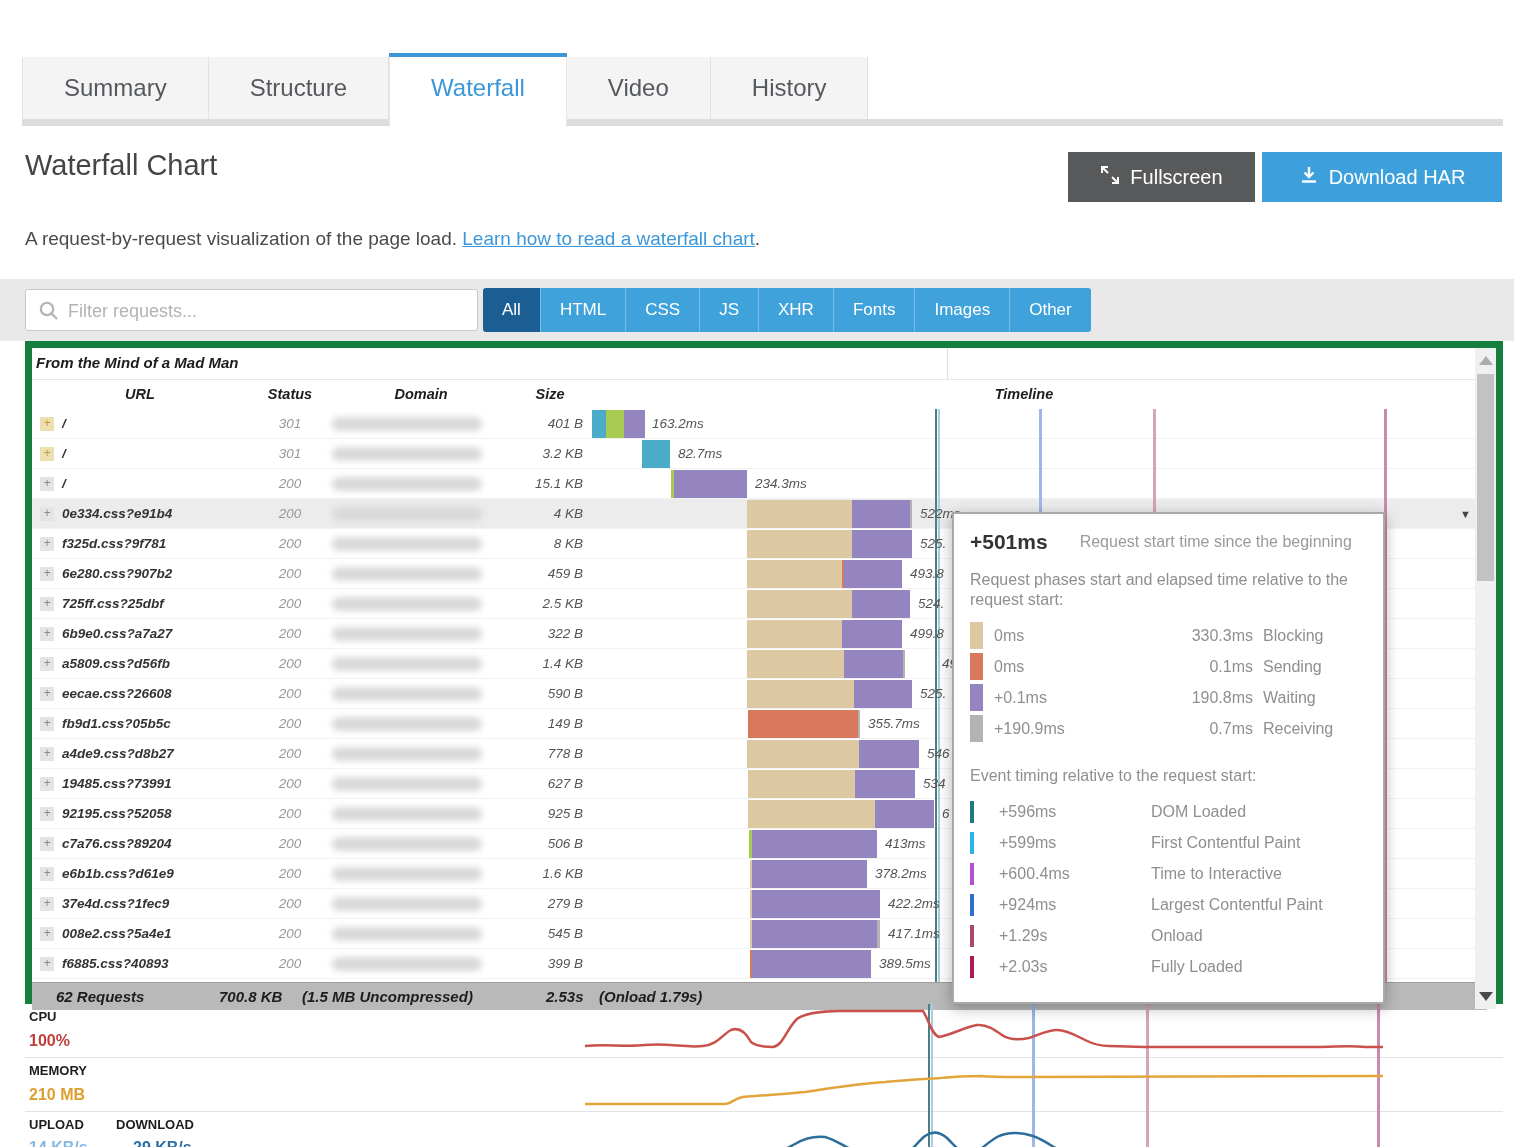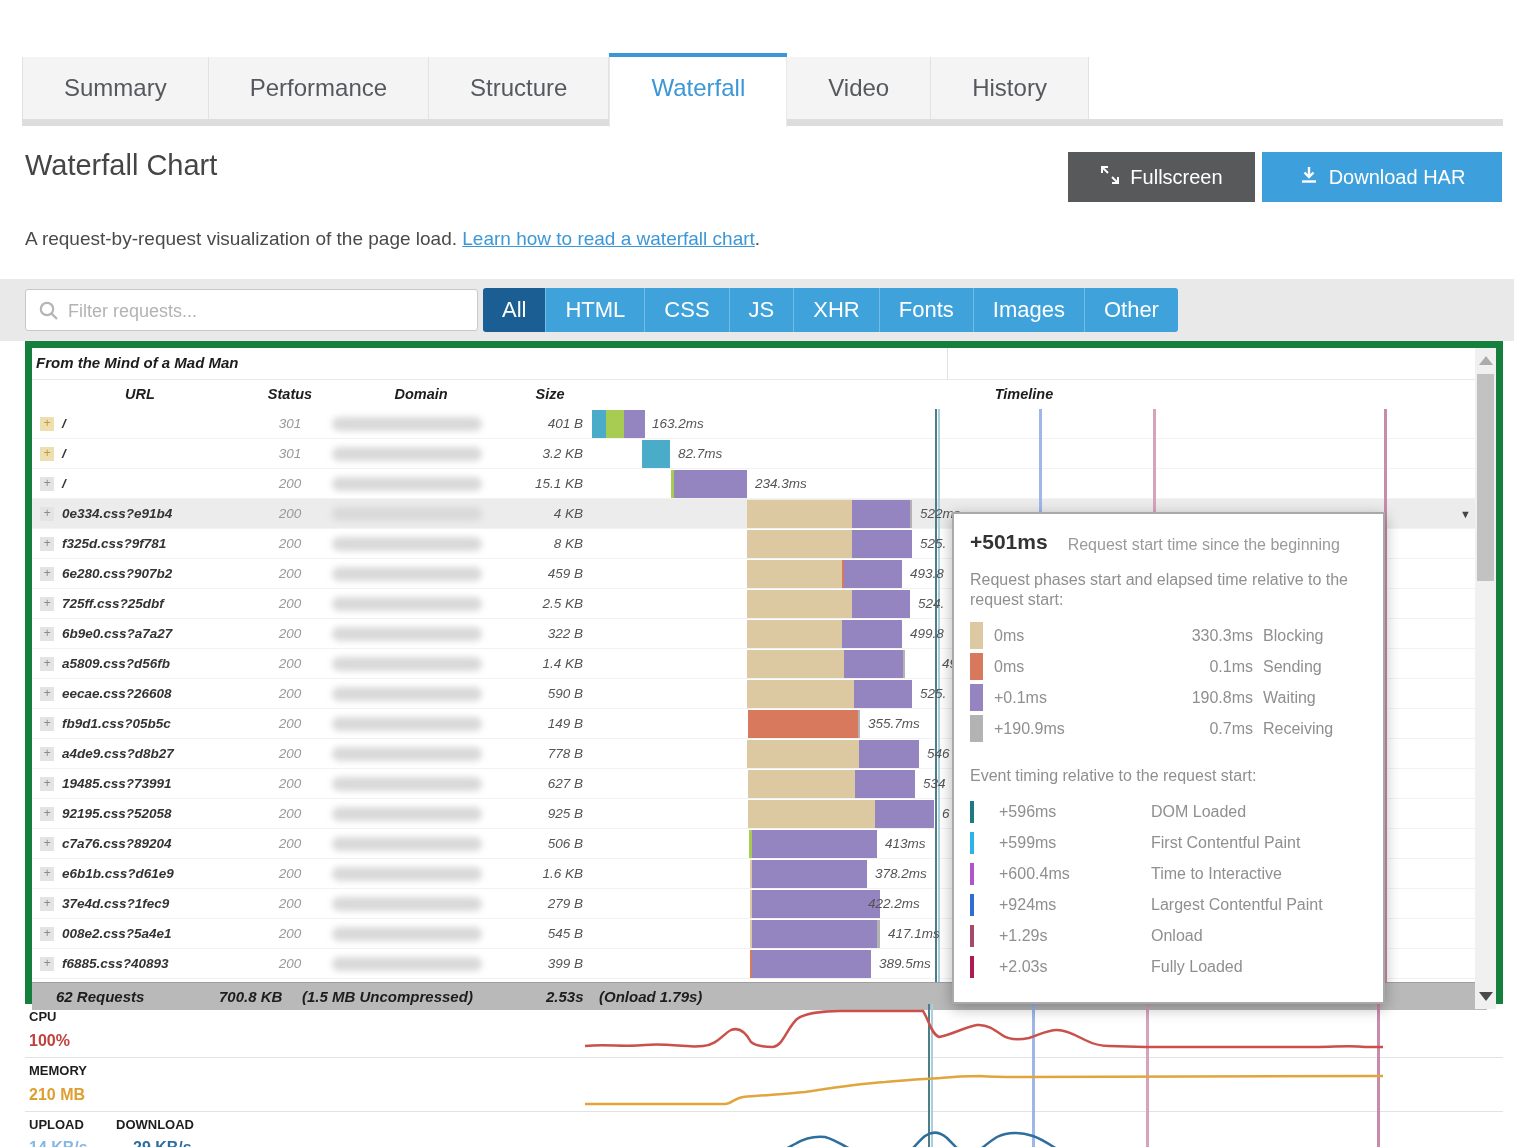--- a/index.html
+++ b/index.html
@@ -23,21 +23,21 @@
   .desc a{color:#3b97d8;text-decoration:underline;cursor:pointer;}
   
   .filter-strip{position:absolute;left:0;top:240px;width:1514px;height:62px;background:#e9e9e9;}
   .search-box{position:absolute;left:25px;top:250px;width:453px;height:42px;background:#fff;
               border:1px solid #c8c8c8;border-radius:3px;box-sizing:border-box;}
   .search-box input{position:absolute;left:40px;top:0;width:400px;height:40px;border:none;outline:none;
               font-size:18px;color:#555;font-family:"Liberation Sans",sans-serif;background:transparent;}
   .search-box input::placeholder{color:#b3b3b3;}
   .search-ic{position:absolute;left:12px;top:10px;}
   .filter-group{position:absolute;left:483px;top:249px;height:44px;display:flex;border-radius:3px;overflow:hidden;}
-  .fbtn{height:44px;line-height:44px;padding:0 19px;background:#3fa2db;color:#fff;font-size:22px;
+  .fbtn{height:44px;line-height:44px;padding:0 19px;background:#3fa2db;color:#fff;font-size:17px;
         border-right:1px solid #74bce6;cursor:pointer;}
   .fbtn:last-child{border-right:none;}
   .fbtn.active{background:#1a5e93;}
   
   .wtable{position:absolute;left:25px;top:302px;width:1478px;height:663px;border:7px solid #15803d;
           box-sizing:border-box;background:#fff;font-style:italic;}
   .sect-head{position:absolute;left:0;top:0;width:1455px;height:31px;border-bottom:1px solid #e8e8e8;}
   .sect-title{position:absolute;left:4px;top:6px;font-size:15px;font-weight:bold;color:#1d1d1d;}
   .sect-vline{position:absolute;left:915px;top:0;width:1px;height:31px;background:#e0e0e0;}
   .col-head{position:absolute;left:0;top:31px;width:1455px;height:30px;border-bottom:1px solid #e2e2e2;
@@ -65,21 +65,21 @@
   .sbar{position:absolute;right:0;top:0;width:21px;height:661px;background:#f0f0f0;}
   .sb-up{position:absolute;left:4px;top:8px;width:0;height:0;border-left:7px solid transparent;
          border-right:7px solid transparent;border-bottom:9px solid #ababab;cursor:pointer;}
   .sb-thumb{position:absolute;left:2px;top:26px;width:17px;height:207px;background:#c2c2c2;cursor:pointer;}
   .sb-down{position:absolute;left:4px;top:644px;width:0;height:0;border-left:7px solid transparent;
          border-right:7px solid transparent;border-top:9px solid #4a4a4a;cursor:pointer;}
   
   .tooltip{position:absolute;left:952px;top:473px;width:433px;height:492px;background:#fff;
            border:2px solid #a9a9a9;box-shadow:0 4px 14px rgba(0,0,0,.3);box-sizing:border-box;
            padding:12px 16px;z-index:10;}
-  .tt-head{display:flex;align-items:flex-end;gap:20px;margin-top:4px;}
+  .tt-head{display:flex;align-items:center;gap:32px;margin-top:4px;}
   .tt-start{font-size:21px;font-weight:bold;color:#333;}
   .tt-startdesc{font-size:16px;color:#9a9a9a;}
   .tt-heading{font-size:16px;color:#8f8f8f;line-height:20px;margin-top:16px;margin-bottom:10px;}
   .phase-row{display:grid;grid-template-columns:14px 78px 1fr 104px;align-items:center;column-gap:10px;height:31px;
              font-size:16px;color:#8f8f8f;}
   .phase-swatch{width:13px;height:27px;}
   .phase-dur{text-align:right;}
   .event-row{display:grid;grid-template-columns:5px 128px 1fr;align-items:center;column-gap:24px;height:31px;
              font-size:16px;color:#8f8f8f;}
   .event-tick{width:4px;height:22px;}
@@ -90,21 +90,20 @@
   .graph-svg{position:absolute;left:25px;top:965px;z-index:1;}
   .g-evline{position:absolute;top:965px;height:167px;z-index:0;}
 </style>
 </head>
 <body>
 
 <div class="stage">
 
   <div class="tabbar">
       <div class="tab">Summary</div>
-      <div class="tab">Performance</div>
       <div class="tab">Structure</div>
       <div class="tab active"><div class="tab-accent"></div>Waterfall</div>
       <div class="tab">Video</div>
       <div class="tab">History</div>
     </div>
   <div class="tab-strip"></div>
 
   <div class="page-title">Waterfall Chart</div>
 
   <div class="btn btn-fullscreen">
@@ -344,21 +343,21 @@
           <div class="r-label" style="left: 843px;">378.2ms</div>
         </div>
         <div class="row">
           <div class="expander">+</div>
           <div class="r-url">37e4d.css?1fec9</div>
           <div class="r-status">200</div>
           <div class="r-domain"></div>
           <div class="r-size">279 B</div>
           <div class="bar" style="left: 718px; width: 2px; background: rgb(220, 201, 162);"></div>
           <div class="bar" style="left: 720px; width: 128px; background: rgb(148, 132, 191);"></div>
-          <div class="r-label" style="left: 836px;">422.2ms</div>
+          <div class="r-label" style="left: 856px;">422.2ms</div>
         </div>
         <div class="row">
           <div class="expander">+</div>
           <div class="r-url">008e2.css?5a4e1</div>
           <div class="r-status">200</div>
           <div class="r-domain"></div>
           <div class="r-size">545 B</div>
           <div class="bar" style="left: 718px; width: 2px; background: rgb(220, 201, 162);"></div>
           <div class="bar" style="left: 720px; width: 125px; background: rgb(148, 132, 191);"></div>
           <div class="bar" style="left: 845px; width: 3px; background: rgb(179, 179, 179);"></div>

